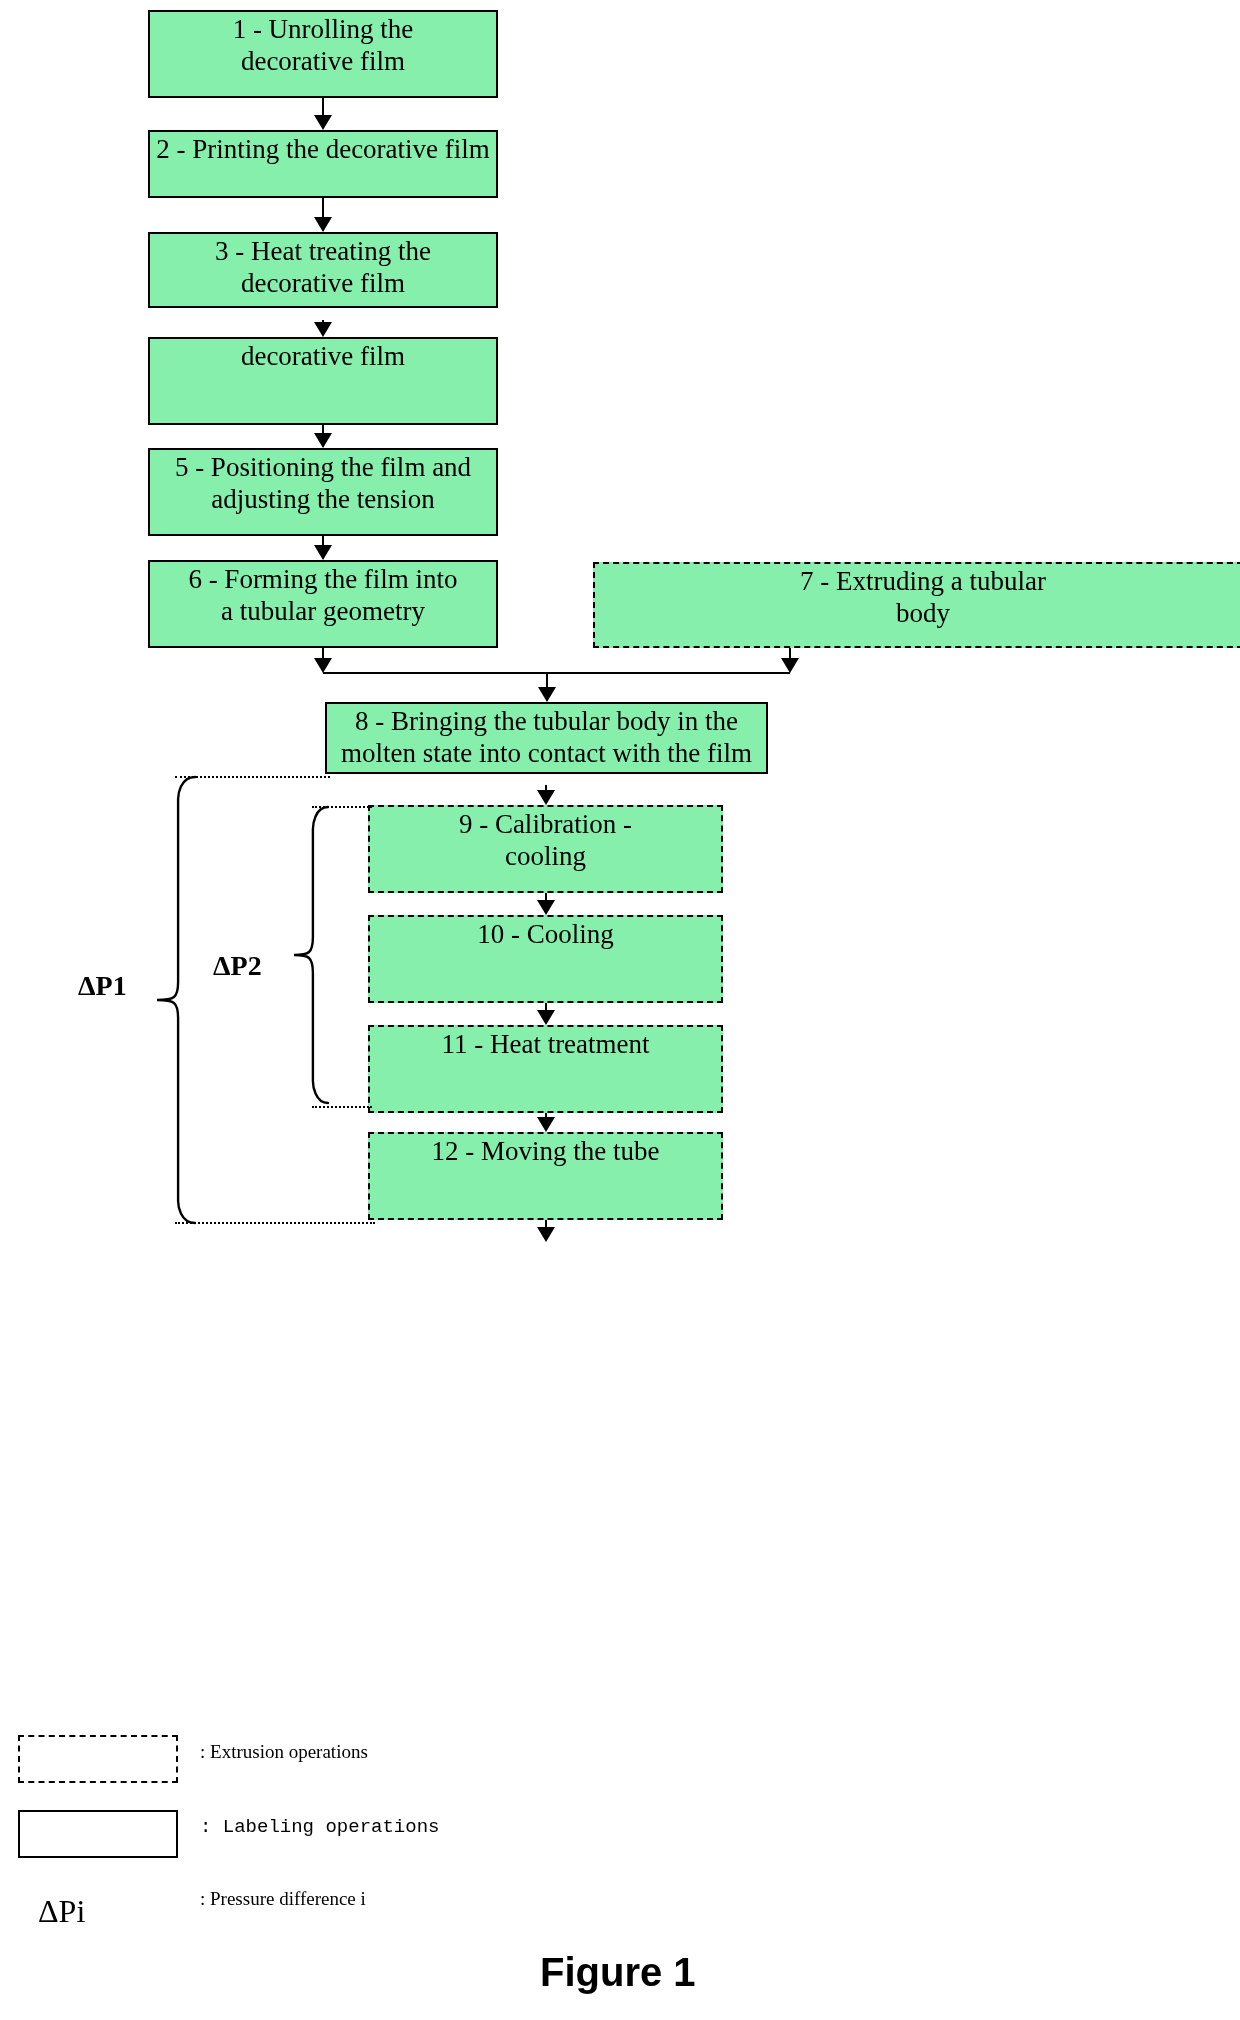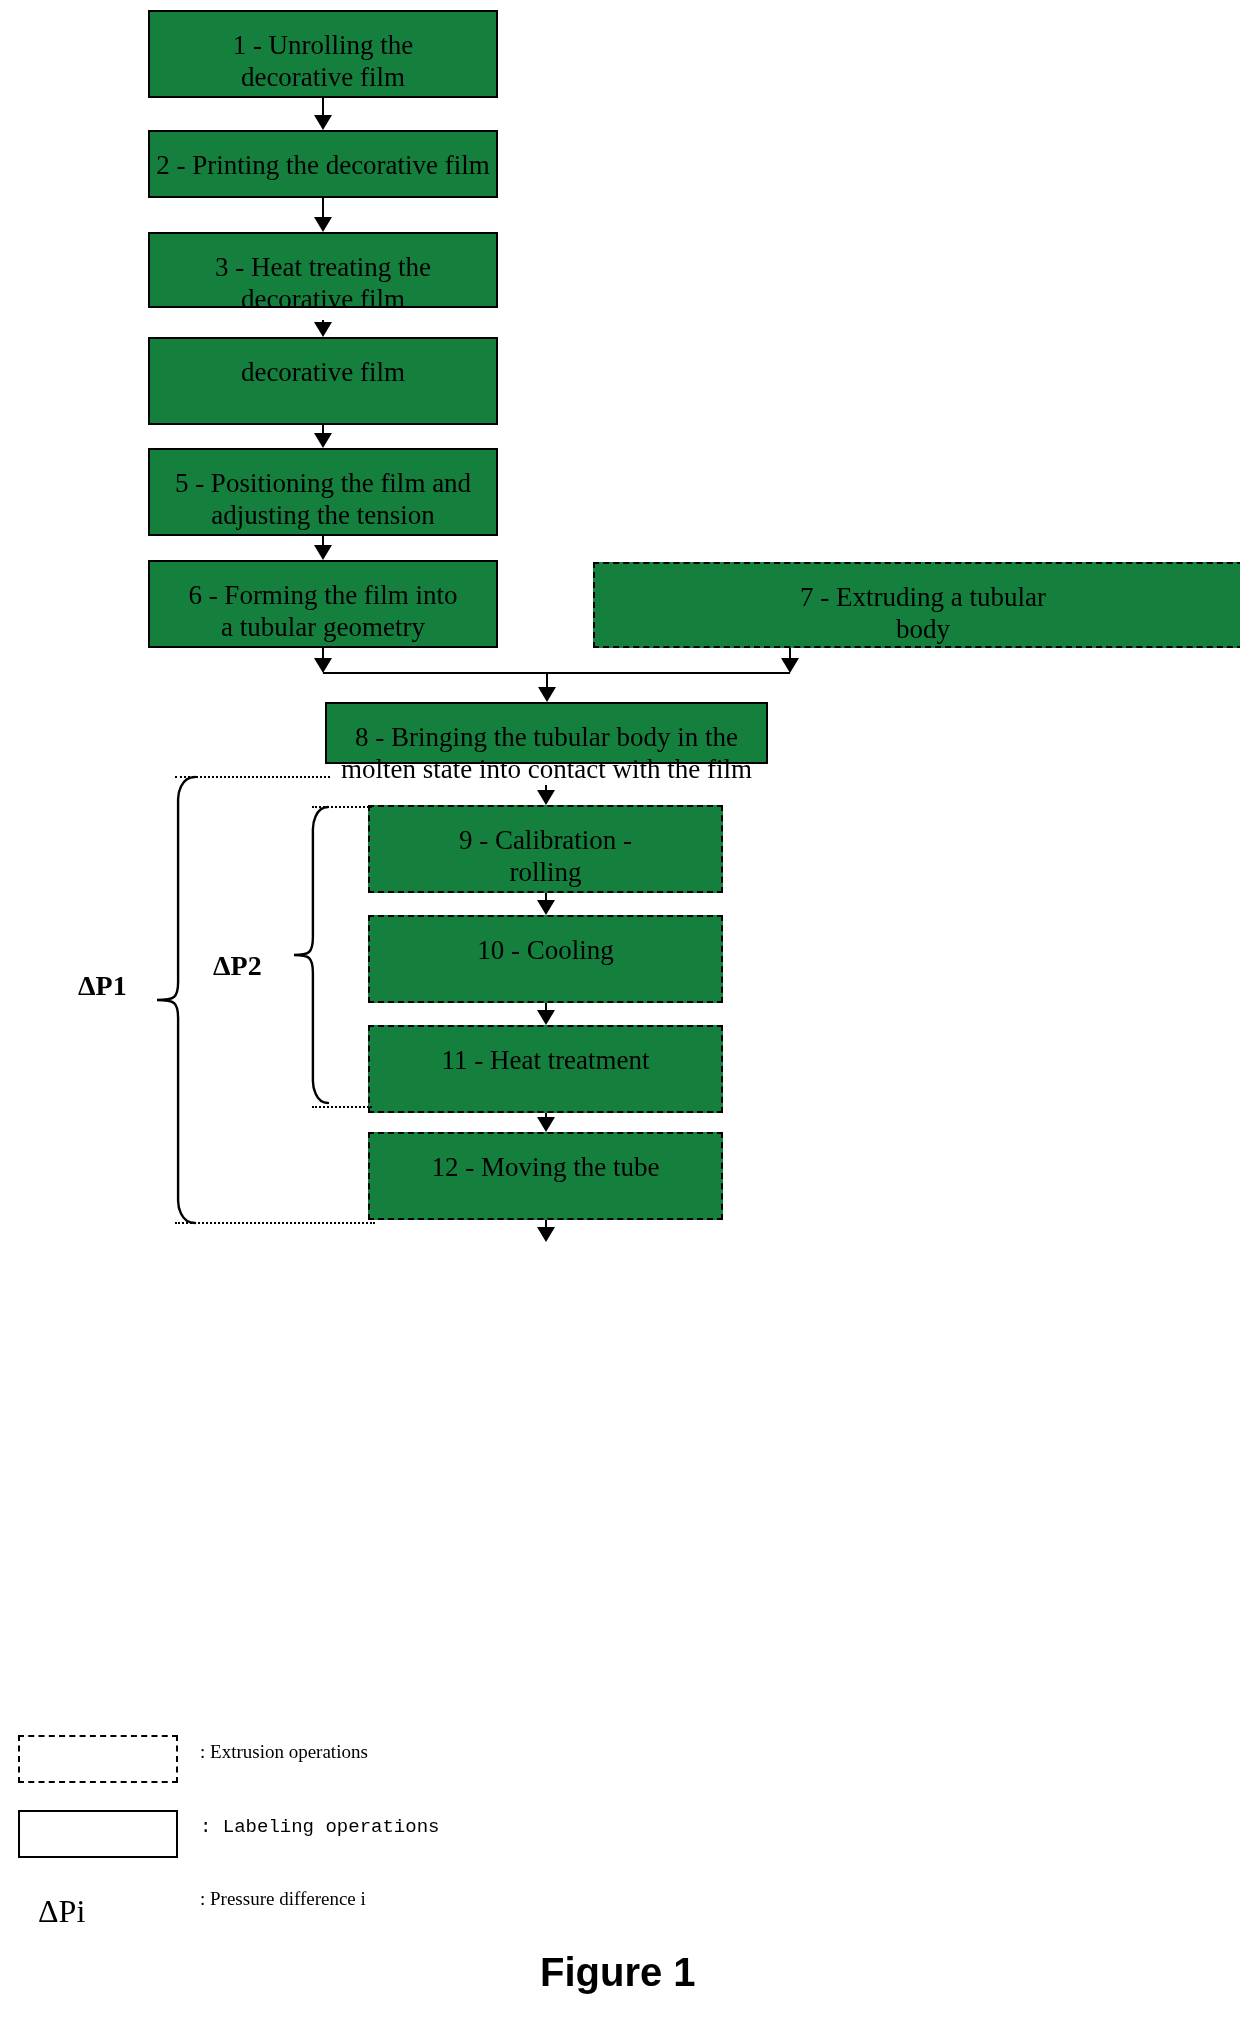--- a/index.html
+++ b/index.html
@@ -6,24 +6,24 @@
   html,body{margin:0;padding:0;background:#ffffff;}
   body{
     width:1240px;height:2020px;position:relative;overflow:hidden;
     font-family:"Liberation Serif","DejaVu Serif",serif;
     color:#000000;
   }
   .stage{position:absolute;left:0;top:0;width:1240px;height:2020px;}
 
   
   .box{
-    position:absolute;box-sizing:border-box;background:#15803d;
+    position:absolute;box-sizing:border-box;background:#86efac;
     text-align:center;line-height:1.18;color:#000;
     font-size:27px;
-    padding-top:18px;
+    padding-top:2px;
   }
   .box.solid{border:2px solid #000;}
   .box.dashed{border:2px dashed #000;}
   .box .txt{display:block;padding:0 6px;}
 
   
   .vline{position:absolute;width:0;border-left:2px solid #000;}
   .hline{position:absolute;height:0;border-top:2px solid #000;}
   .arrow{
     position:absolute;width:0;height:0;
@@ -71,27 +71,27 @@
       <span class="txt">adjusting the tension</span>
     </div>
     <div class="box solid" style="left: 148px; top: 560px; width: 350px; height: 88px;">
       <span class="txt">6 - Forming the film into</span>
       <span class="txt">a tubular geometry</span>
     </div>
     <div class="box dashed" style="left: 593px; top: 562px; width: 660px; height: 86px;">
       <span class="txt">7 - Extruding a tubular</span>
       <span class="txt">body</span>
     </div>
-    <div class="box solid" style="left: 325px; top: 702px; width: 443px; height: 62px;">
+    <div class="box solid" style="left: 325px; top: 702px; width: 443px; height: 72px;">
       <span class="txt">8 - Bringing the tubular body in the</span>
       <span class="txt">molten state into contact with the film</span>
     </div>
     <div class="box dashed" style="left: 368px; top: 805px; width: 355px; height: 88px;">
       <span class="txt">9 - Calibration -</span>
-      <span class="txt">rolling</span>
+      <span class="txt">cooling</span>
     </div>
     <div class="box dashed" style="left: 368px; top: 915px; width: 355px; height: 88px;">
       <span class="txt">10 - Cooling</span>
     </div>
     <div class="box dashed" style="left: 368px; top: 1025px; width: 355px; height: 88px;">
       <span class="txt">11 - Heat treatment</span>
     </div>
     <div class="box dashed" style="left: 368px; top: 1132px; width: 355px; height: 88px;">
       <span class="txt">12 - Moving the tube</span>
     </div>

